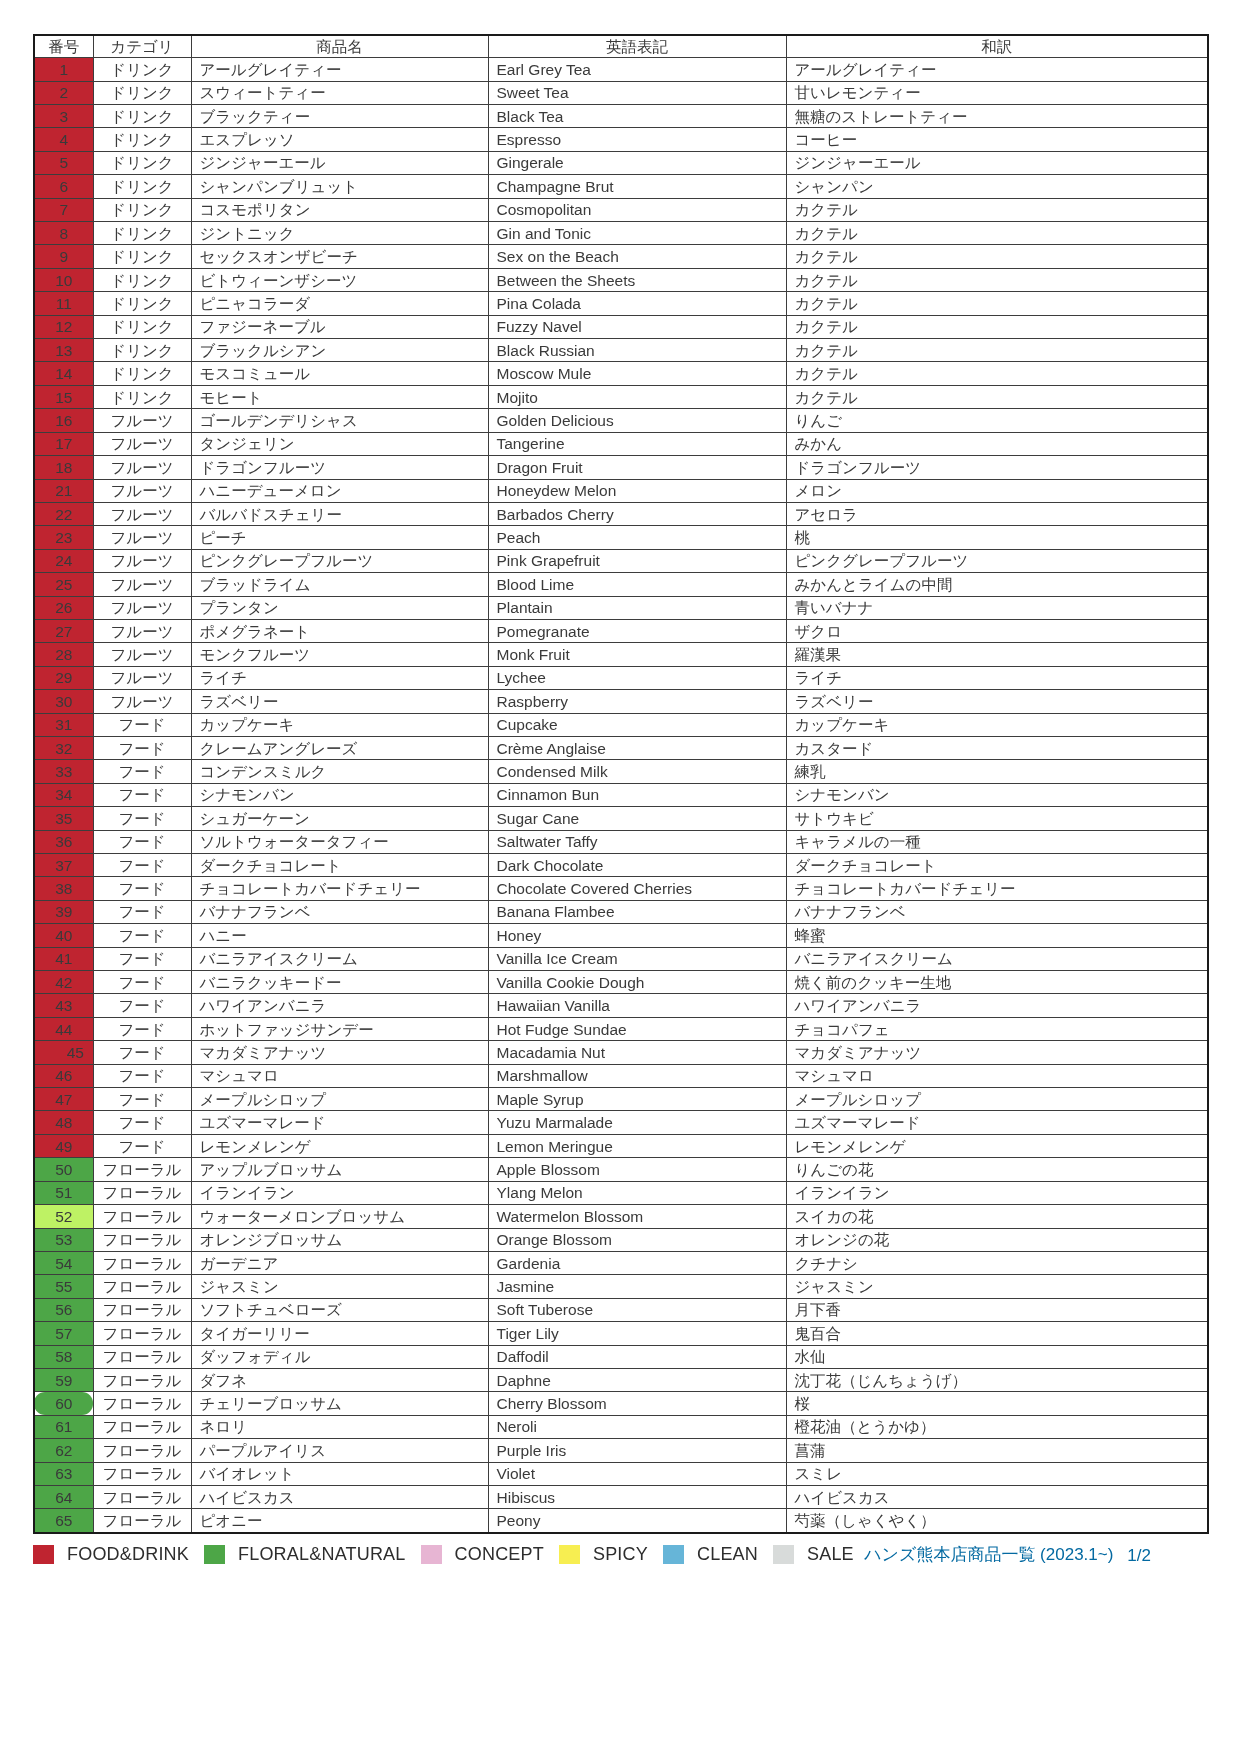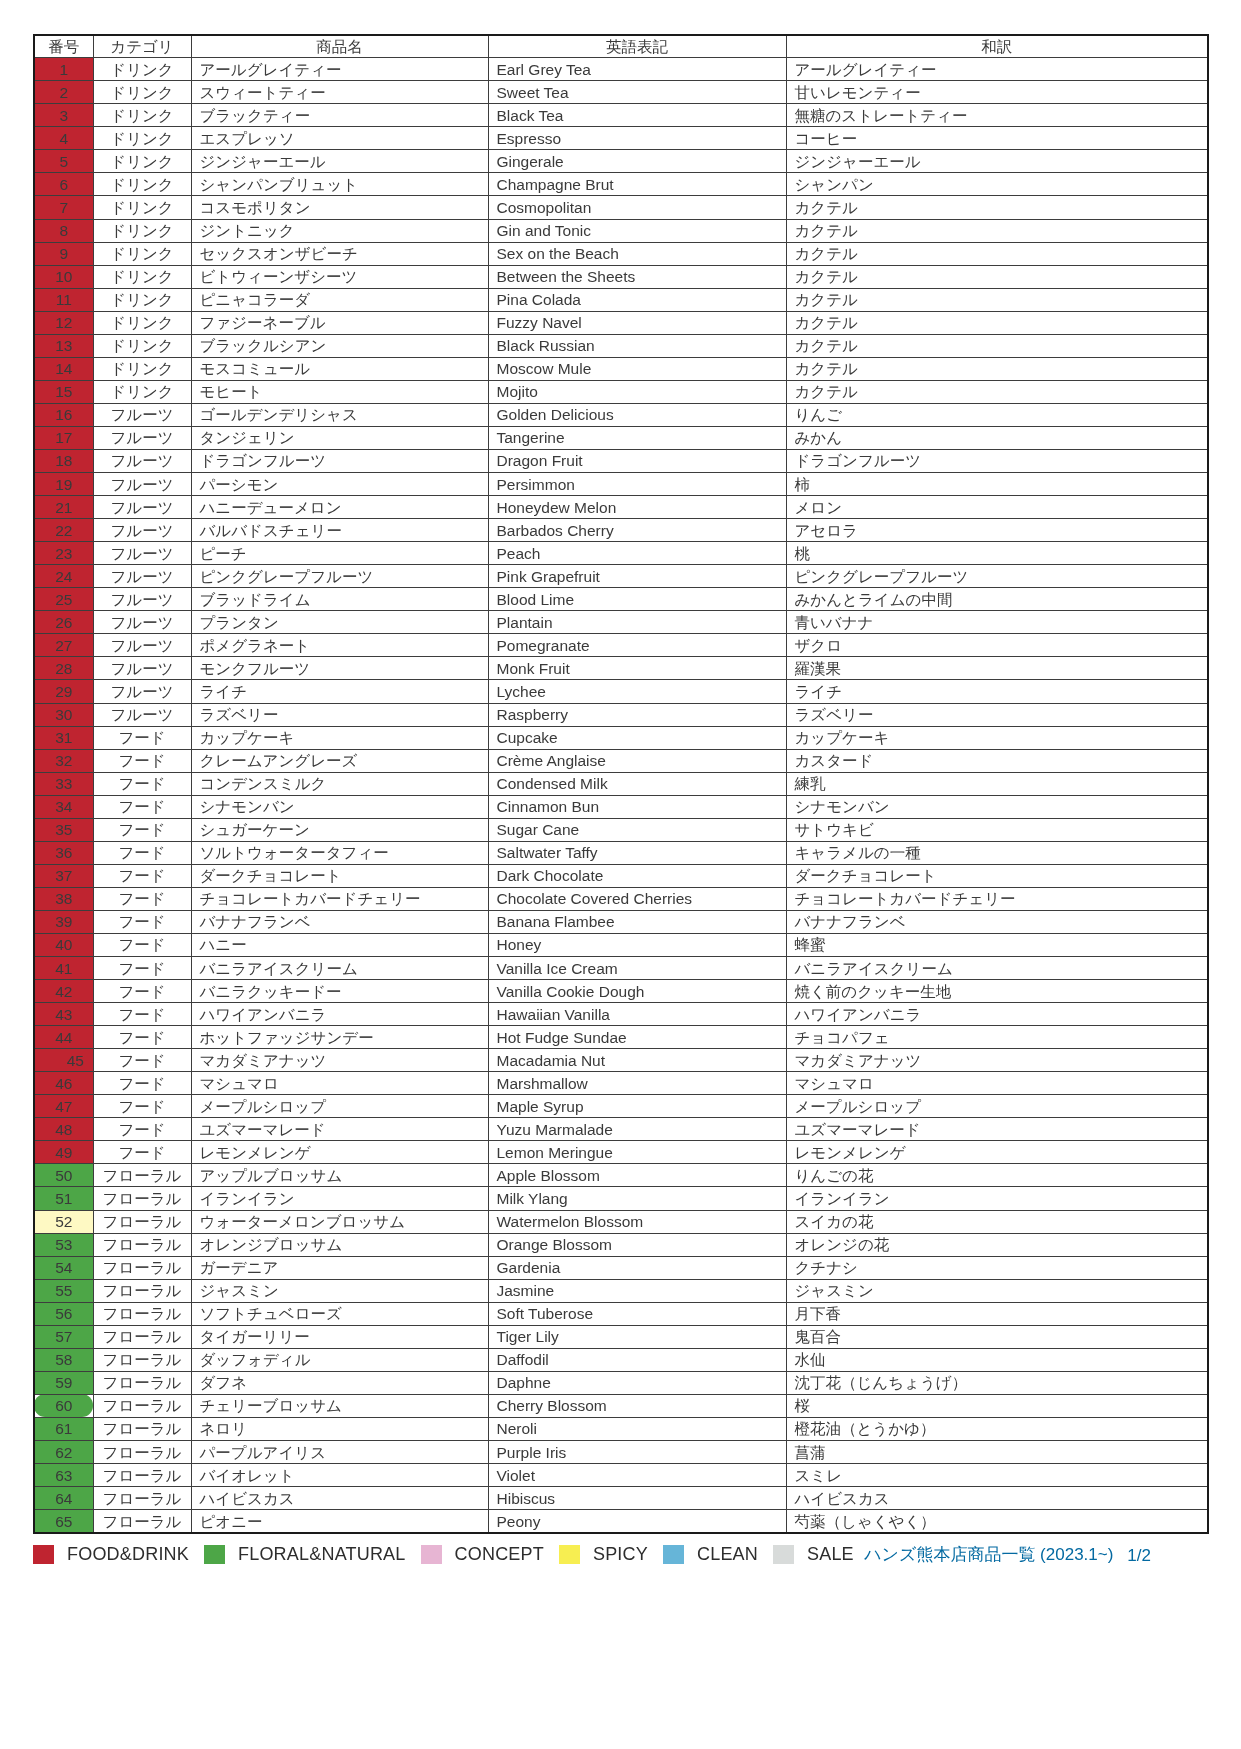--- a/index.html
+++ b/index.html
@@ -195,27 +195,20 @@
     <td class="c-ja">みかん</td>
   </tr>
         <tr>
     <td class="c-no" style="background-color: rgb(191, 36, 48); text-align: center;">18</td>
     <td class="c-cat">フルーツ</td>
     <td class="c-name">ドラゴンフルーツ</td>
     <td class="c-eng">Dragon Fruit</td>
     <td class="c-ja">ドラゴンフルーツ</td>
   </tr>
         <tr>
-    <td class="c-no" style="background-color: rgb(191, 36, 48);">19</td>
-    <td class="c-cat">フルーツ</td>
-    <td class="c-name">パーシモン</td>
-    <td class="c-eng">Persimmon</td>
-    <td class="c-ja">柿</td>
-  </tr>
-        <tr>
     <td class="c-no" style="background-color: rgb(191, 36, 48);">21</td>
     <td class="c-cat">フルーツ</td>
     <td class="c-name">ハニーデューメロン</td>
     <td class="c-eng">Honeydew Melon</td>
     <td class="c-ja">メロン</td>
   </tr>
         <tr>
     <td class="c-no" style="background-color: rgb(191, 36, 48);">22</td>
     <td class="c-cat">フルーツ</td>
     <td class="c-name">バルバドスチェリー</td>
@@ -415,25 +408,25 @@
     <td class="c-no" style="background-color: rgb(77, 166, 71);">50</td>
     <td class="c-cat">フローラル</td>
     <td class="c-name">アップルブロッサム</td>
     <td class="c-eng">Apple Blossom</td>
     <td class="c-ja">りんごの花</td>
   </tr>
         <tr>
     <td class="c-no" style="background-color: rgb(77, 166, 71);">51</td>
     <td class="c-cat">フローラル</td>
     <td class="c-name">イランイラン</td>
-    <td class="c-eng">Milk Ylang</td>
+    <td class="c-eng">Ylang Melon</td>
     <td class="c-ja">イランイラン</td>
   </tr>
         <tr>
-    <td class="c-no" style="background-color: #fef9c3;">52</td>
+    <td class="c-no" style="background-color: #bef264;">52</td>
     <td class="c-cat">フローラル</td>
     <td class="c-name">ウォーターメロンブロッサム</td>
     <td class="c-eng">Watermelon Blossom</td>
     <td class="c-ja">スイカの花</td>
   </tr>
         <tr>
     <td class="c-no" style="background-color: rgb(77, 166, 71);">53</td>
     <td class="c-cat">フローラル</td>
     <td class="c-name">オレンジブロッサム</td>
     <td class="c-eng">Orange Blossom</td>

